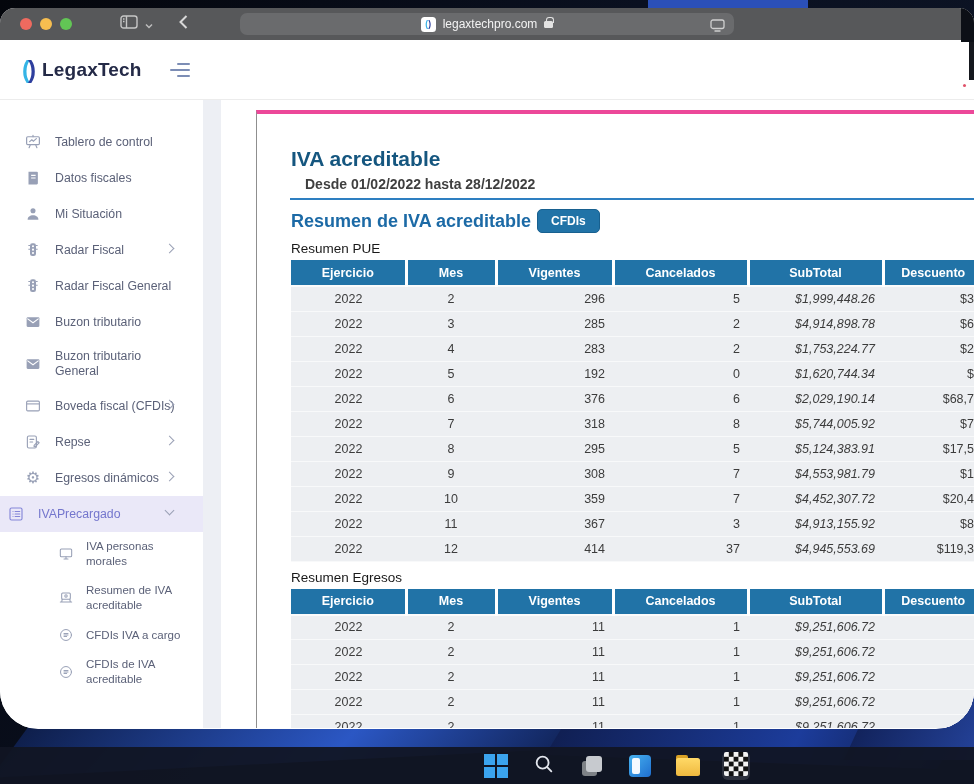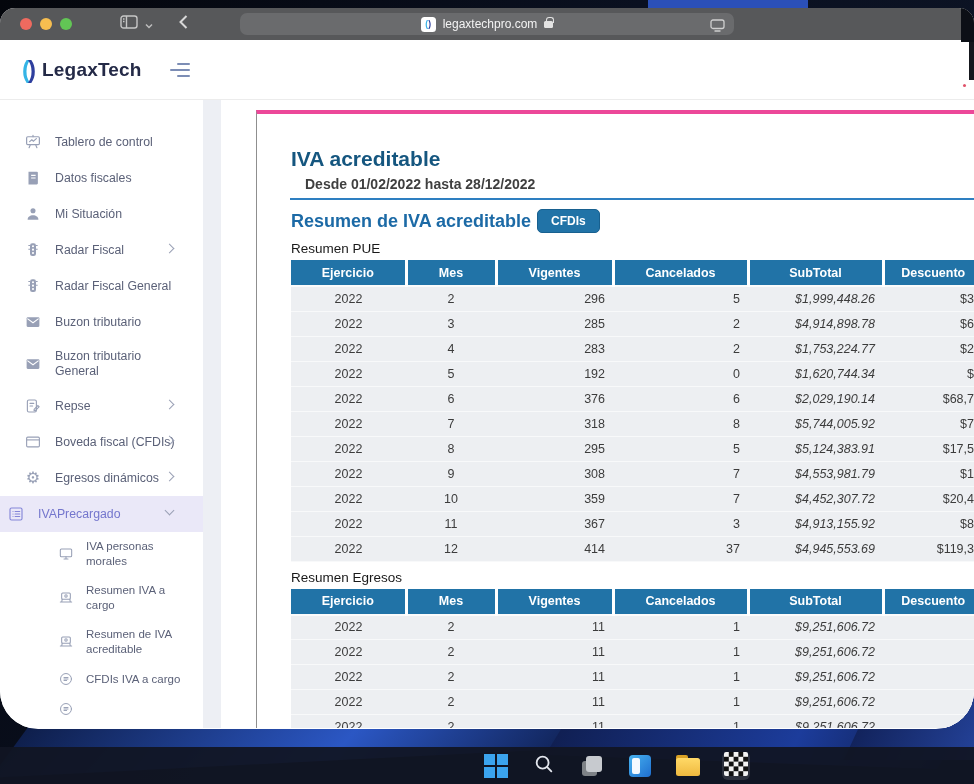--- a/index.html
+++ b/index.html
@@ -268,42 +268,42 @@
               <svg width="18" height="18" viewBox="0 0 24 24">
                 <rect x="3.5" y="5.5" width="17" height="13" rx="1.5" fill="currentColor"></rect>
                 <path d="m4.5 7.5 7.5 5.5 7.5-5.5" stroke="#fff" stroke-width="1.4" fill="none"></path>
               </svg>
               </span>
             <span class="label">Buzon tributario General</span>
           </div>
 
           <div class="item">
             <span class="ic">
+              <svg width="18" height="18" viewBox="0 0 24 24" fill="none" stroke="currentColor" stroke-width="1.5">
+                <rect x="3.5" y="5.5" width="17" height="13" rx="1.5"></rect>
+                  <path d="M3.5 9.2h17"></path>
+              </svg>
+              </span>
+            <span class="label">Boveda fiscal (CFDIs)</span>
+            <span class="chev"></span>
+          </div>
+
+          <div class="item">
+            <span class="ic">
               <svg width="18" height="18" viewBox="0 0 24 24" fill="none" stroke="currentColor" stroke-width="1.5" stroke-linecap="round">
                 <rect x="4.5" y="4" width="12" height="16" rx="2"></rect>
                   <path d="M8 8.5h5M8 12h3.5M13.5 16.5l5-5 1.6 1.6-5 5h-1.6z"></path>
               </svg>
               </span>
             <span class="label">Repse</span>
             <span class="chev"></span>
           </div>
 
           <div class="item">
             <span class="ic">
-              <svg width="18" height="18" viewBox="0 0 24 24" fill="none" stroke="currentColor" stroke-width="1.5">
-                <rect x="3.5" y="5.5" width="17" height="13" rx="1.5"></rect>
-                  <path d="M3.5 9.2h17"></path>
-              </svg>
-              </span>
-            <span class="label">Boveda fiscal (CFDIs)</span>
-            <span class="chev"></span>
-          </div>
-
-          <div class="item">
-            <span class="ic">
                 <span class="gear-glyph">⚙</span>
               </span>
             <span class="label">Egresos dinámicos</span>
             <span class="chev"></span>
           </div>
 
           <div class="item selected">
             <span class="ic">
               <svg width="18" height="18" viewBox="0 0 24 24" fill="none" stroke="currentColor" stroke-width="1.5" stroke-linecap="round">
                 <rect x="4" y="4" width="16" height="16" rx="2"></rect>
@@ -316,60 +316,51 @@
 
           <div class="item sub">
             <span class="ic">
               <svg width="16" height="16" viewBox="0 0 24 24" fill="none" stroke="currentColor" stroke-width="1.6" stroke-linecap="round">
                 <rect x="3.5" y="4.5" width="17" height="11.5" rx="1.5"></rect>
                   <path d="M9 19.5h6M12 16v3.5"></path>
               </svg>
               </span>
             <span class="label">IVA personas morales</span>
           </div>
+
 
           <div class="item sub">
             <span class="ic">
               <svg width="16" height="16" viewBox="0 0 24 24" fill="none" stroke="currentColor" stroke-width="1.6" stroke-linecap="round">
                 <rect x="5.5" y="4.5" width="13" height="9.5" rx="1.5"></rect>
                   <circle cx="12" cy="9" r="1.8"></circle>
                   <path d="M3.5 18h17M5.5 18l.8-4M18.5 18l-.8-4"></path>
               </svg>
               </span>
-            <span class="label">Resumen IVA a cargo</span>
-          </div>
-
-          <div class="item sub">
-            <span class="ic">
-              <svg width="16" height="16" viewBox="0 0 24 24" fill="none" stroke="currentColor" stroke-width="1.6" stroke-linecap="round">
-                <rect x="5.5" y="4.5" width="13" height="9.5" rx="1.5"></rect>
-                  <circle cx="12" cy="9" r="1.8"></circle>
-                  <path d="M3.5 18h17M5.5 18l.8-4M18.5 18l-.8-4"></path>
-              </svg>
-              </span>
             <span class="label">Resumen de IVA acreditable</span>
           </div>
 
           <div class="item sub">
             <span class="ic">
               <svg width="16" height="16" viewBox="0 0 24 24" fill="none" stroke="currentColor" stroke-width="1.5" stroke-linecap="round">
                 <circle cx="12" cy="12" r="8.2"></circle>
                   <path d="M9 9.8h6M9 12h6M9 14.2h4"></path>
               </svg>
               </span>
             <span class="label">CFDIs IVA a cargo</span>
           </div>
 
           <div class="item sub">
             <span class="ic">
               <svg width="16" height="16" viewBox="0 0 24 24" fill="none" stroke="currentColor" stroke-width="1.5" stroke-linecap="round">
                 <circle cx="12" cy="12" r="8.2"></circle>
                   <path d="M9 9.8h6M9 12h6M9 14.2h4"></path>
               </svg>
               </span>
+            <span class="label">CFDIs de IVA acreditable</span>
           </div>
 
         </nav>
       </aside>
 
       <main class="main">
         <div class="report">
           <div class="rpt-title">IVA acreditable</div>
           <div class="rpt-dates">Desde 01/02/2022 hasta 28/12/2022</div>
           <div class="rpt-rule"></div>

